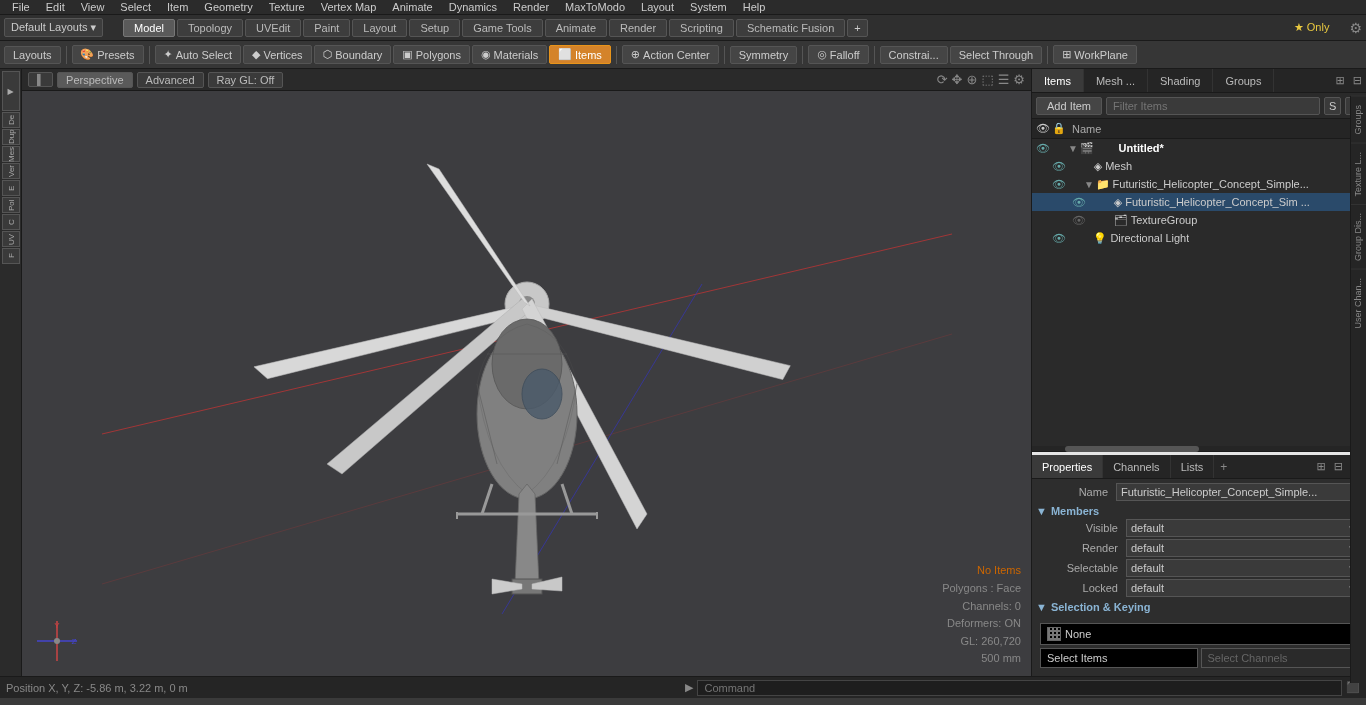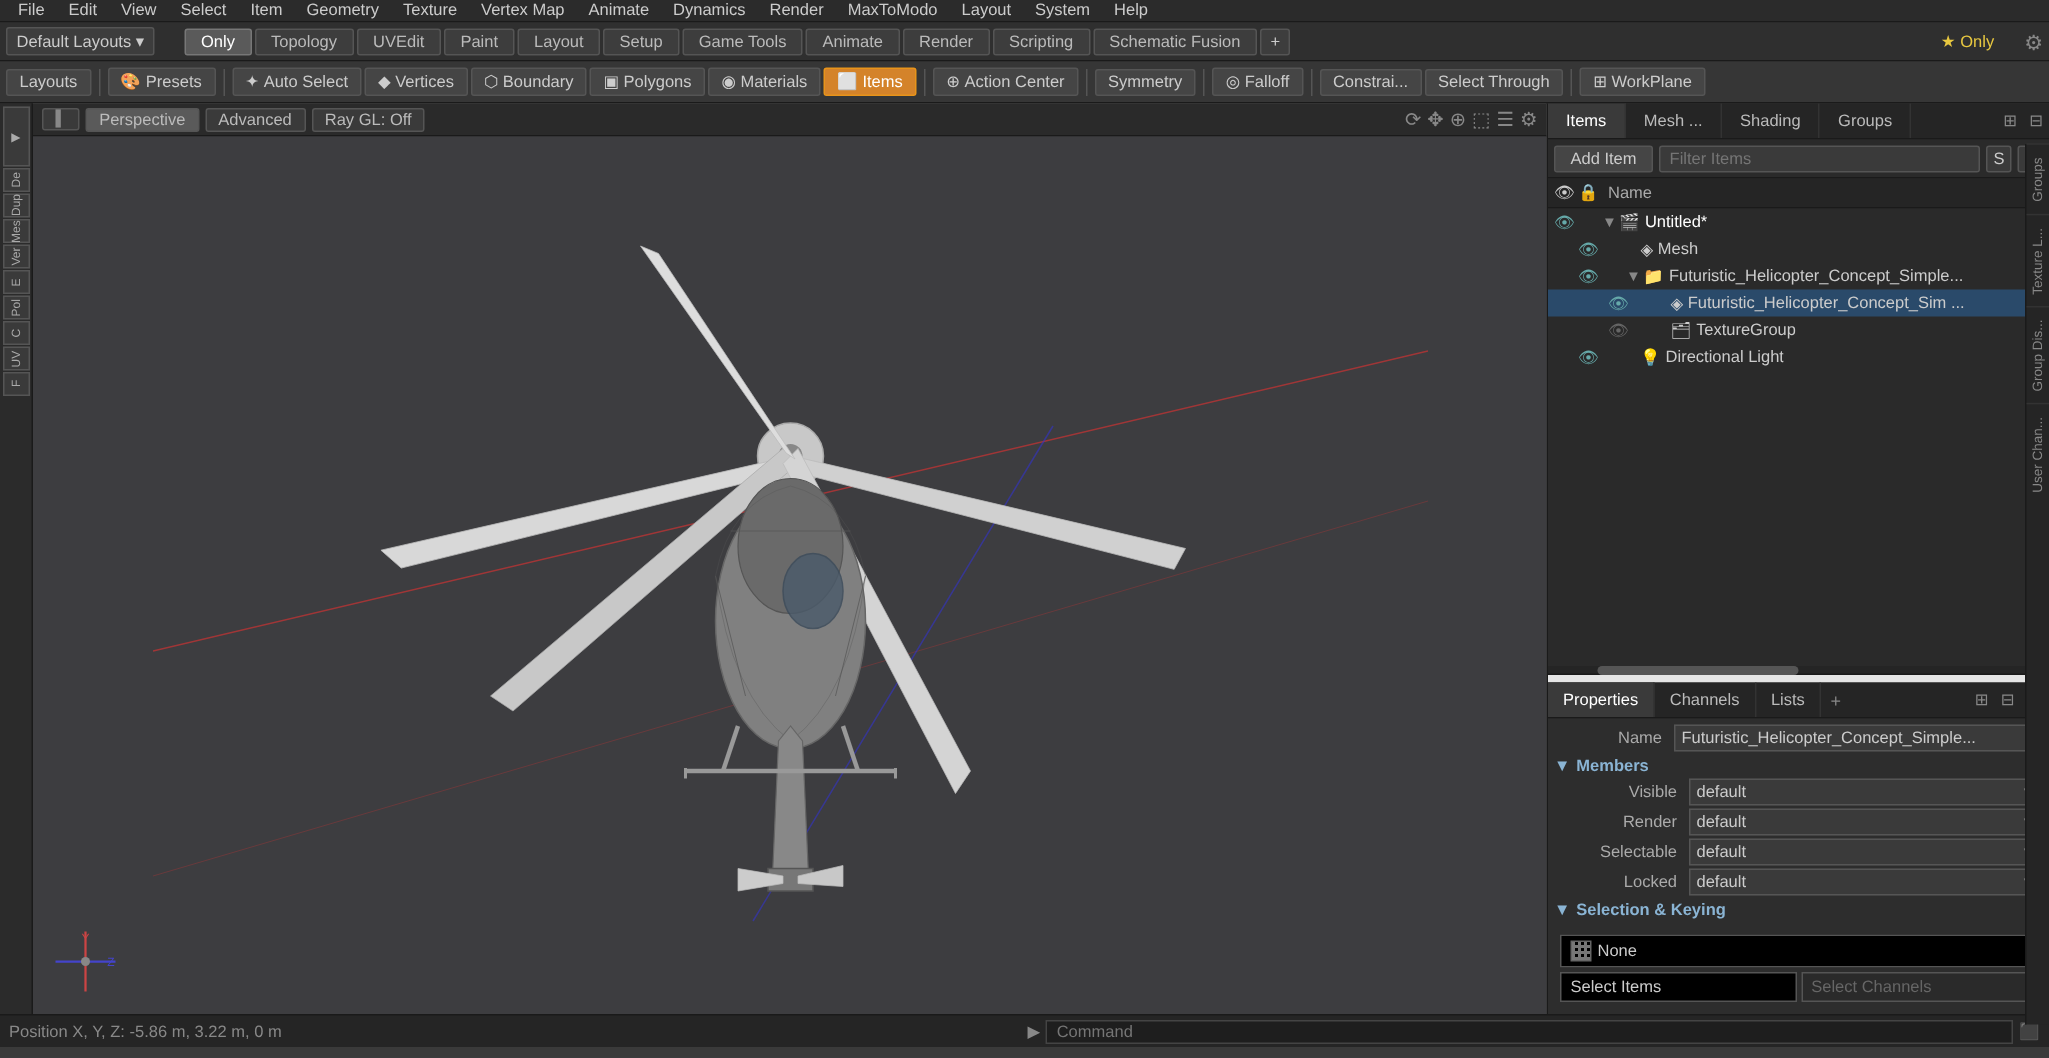--- a/index.html
+++ b/index.html
@@ -68,24 +68,24 @@
     .items-col-name { flex: 1; color: #aaa; font-size: 11px; padding-left: 4px; }
 
     
     .items-tree { flex: 1; overflow-y: auto; background: #2a2a2a; }
     .tree-item { display: flex; align-items: center; height: 18px; padding: 0 4px; cursor: pointer; }
     .tree-item.selected { background: #2a4a6a; }
     .tree-eye { width: 14px; height: 14px; margin-right: 2px; display: flex; align-items: center; justify-content: center; cursor: pointer; }
     .tree-arrow { color: #888; font-size: 10px; margin-right: 2px; }
     .tree-icon { margin-right: 3px; font-size: 11px; }
     .tree-label { color: #ccc; font-size: 11px; overflow: hidden; text-overflow: ellipsis; white-space: nowrap; }
-    .tree-label.bold { color: #fff; font-weight: normal; }
-
-    
-    .props-panel { border-top: 5px solid #e5e5e5; }
+    .tree-label.bold { color: #fff; font-weight: bold; margin-left: 22px; }
+
+    
+    .props-panel { border-top: 3px solid #e5e5e5; }
     .props-tabs { display: flex; background: #252525; height: 24px; align-items: stretch; border-bottom: 1px solid #1a1a1a; }
     .props-tab { padding: 0 10px; color: #bbb; font-size: 11px; cursor: pointer; display: flex; align-items: center; border-right: 1px solid #333; }
     .props-tab.active { background: #3a3a3a; color: #fff; }
     .props-tab-add { padding: 0 6px; color: #888; display: flex; align-items: center; font-size: 12px; }
 
     .props-body { background: #2d2d2d; padding: 4px; }
     .props-name-row { display: flex; align-items: center; margin-bottom: 4px; }
     .props-name-label { color: #aaa; font-size: 11px; width: 80px; text-align: right; padding-right: 8px; }
     .props-name-input { flex: 1; background: #3a3a3a; border: 1px solid #555; color: #ccc; padding: 2px 4px; font-size: 11px; }
     .props-section { color: #8ab4d4; font-size: 11px; margin: 4px 0 2px 0; font-weight: bold; display: flex; align-items: center; gap: 4px; cursor: pointer; }
@@ -130,21 +130,21 @@
   <span class="menu-item">Layout</span>
   <span class="menu-item">System</span>
   <span class="menu-item">Help</span>
 </div>
 
 <div class="layout-bar">
   <div class="layout-dropdown">
     <span>Default Layouts ▾</span>
   </div>
   <div class="mode-tabs">
-    <div class="mode-tab active">Only</div>
+    <div class="mode-tab active">Model</div>
     <div class="mode-tab">Topology</div>
     <div class="mode-tab">UVEdit</div>
     <div class="mode-tab">Paint</div>
     <div class="mode-tab">Layout</div>
     <div class="mode-tab">Setup</div>
     <div class="mode-tab">Game Tools</div>
     <div class="mode-tab">Animate</div>
     <div class="mode-tab">Render</div>
     <div class="mode-tab">Scripting</div>
     <div class="mode-tab">Schematic Fusion</div>
@@ -293,20 +293,28 @@
 
             <line x1="-35" y1="100" x2="-45" y2="130" stroke="#999" stroke-width="3"></line>
             <line x1="35" y1="100" x2="45" y2="130" stroke="#999" stroke-width="3"></line>
             <line x1="-70" y1="130" x2="70" y2="130" stroke="#999" stroke-width="3"></line>
             <line x1="-70" y1="128" x2="-70" y2="135" stroke="#999" stroke-width="2"></line>
             <line x1="70" y1="128" x2="70" y2="135" stroke="#999" stroke-width="2"></line>
           </g>
         </svg>
       </div>
 
+      <div class="viewport-overlay">
+        <div class="no-items">No Items</div>
+        <div>Polygons : Face</div>
+        <div>Channels: 0</div>
+        <div>Deformers: ON</div>
+        <div>GL: 260,720</div>
+        <div>500 mm</div>
+      </div>
 
       <div class="viewport-compass">
         <svg width="50" height="50" viewBox="0 0 50 50">
           <line x1="25" y1="5" x2="25" y2="45" stroke="#cc4444" stroke-width="1.5"></line>
           <line x1="5" y1="25" x2="45" y2="25" stroke="#4444cc" stroke-width="1.5"></line>
           <text x="25" y="12" fill="#cc4444" font-size="8" text-anchor="middle">Y</text>
           <text x="42" y="28" fill="#4444cc" font-size="8" text-anchor="middle">Z</text>
           <circle cx="25" cy="25" r="3" fill="#888"></circle>
         </svg>
       </div>

